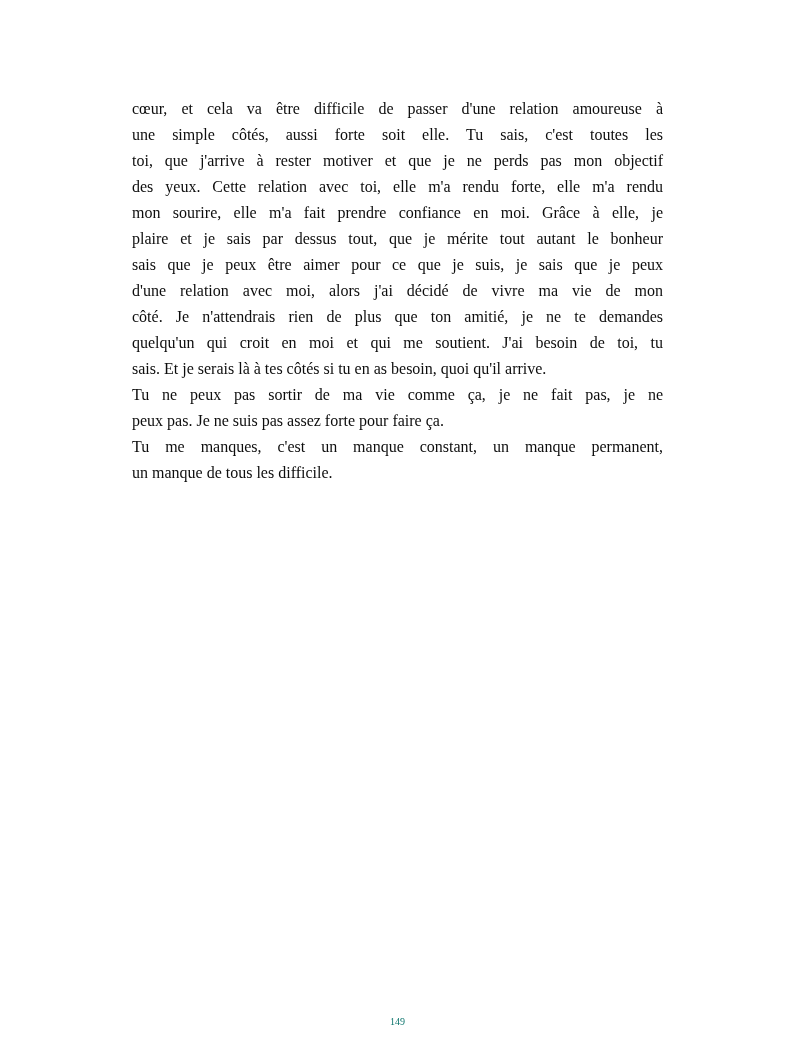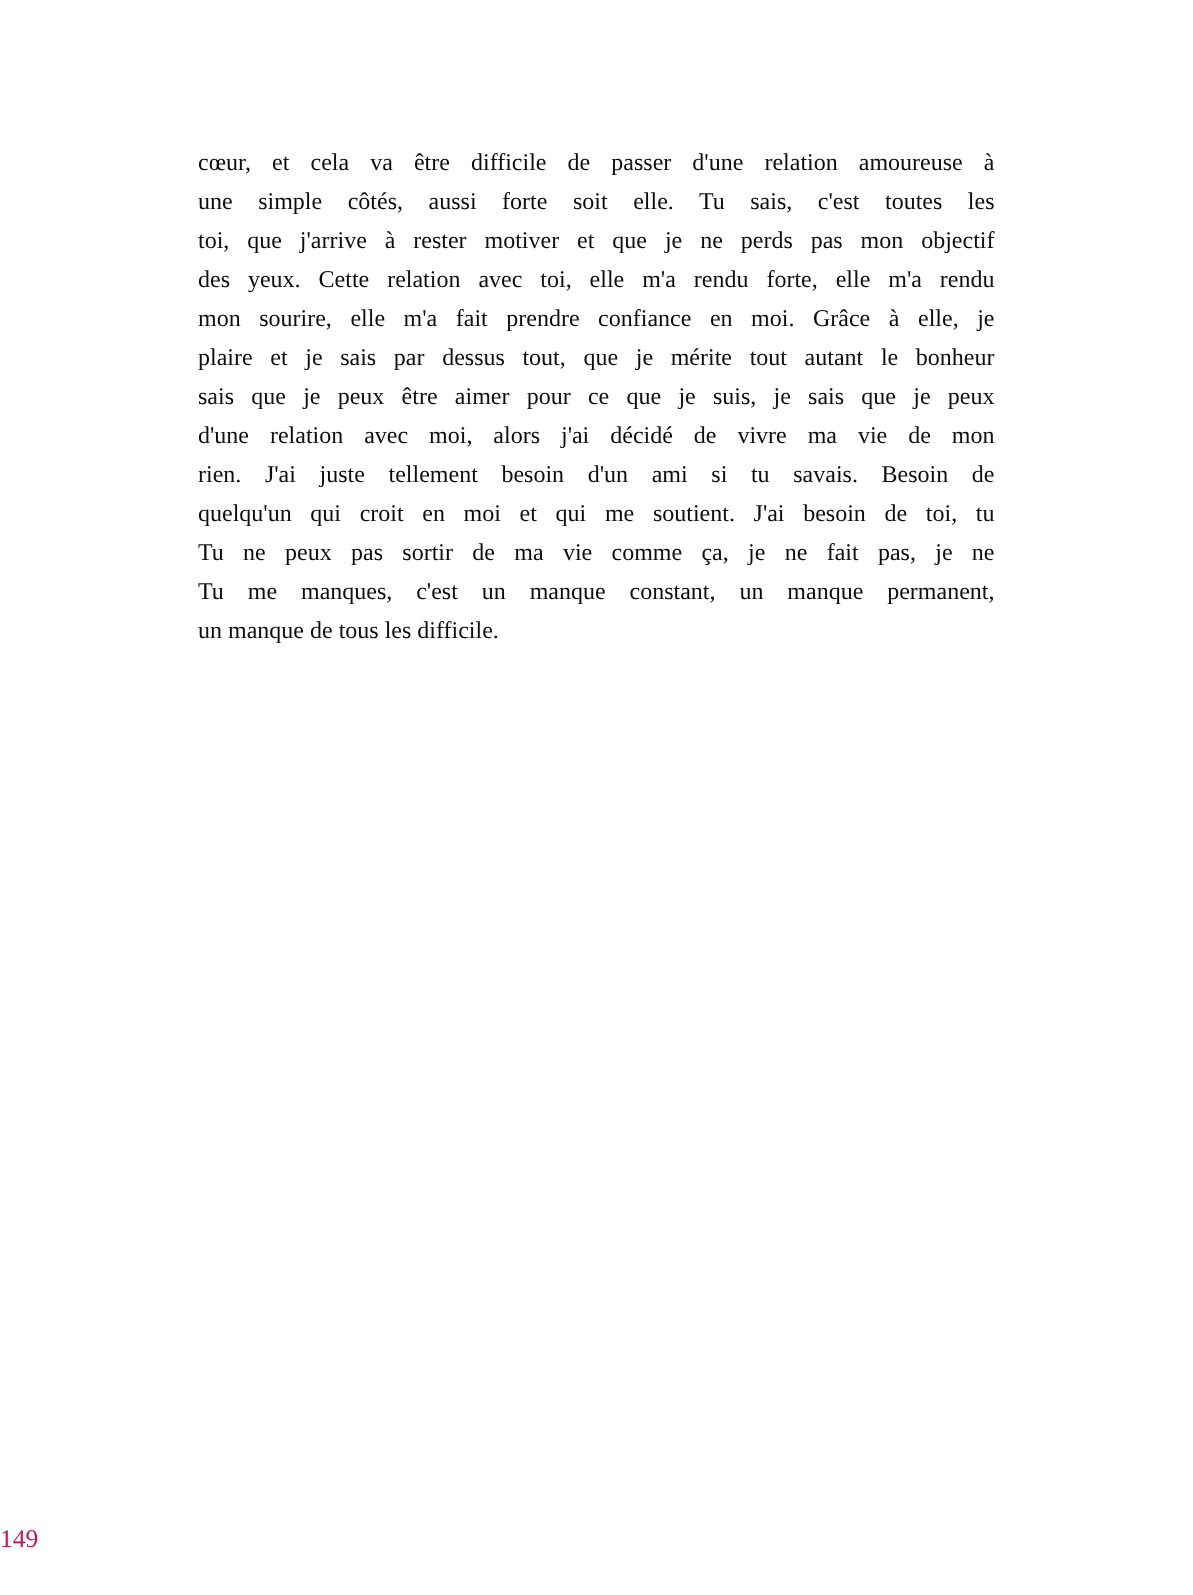--- a/index.html
+++ b/index.html
@@ -31,37 +31,40 @@
   .line.j {
     text-align: justify;
     text-align-last: justify;
     white-space: normal;
   }
   .page-number {
     position: absolute;
     top: 1016px;
     left: 0;
     width: 795px;
-    font-size: 17px;
-    color: #be185d;
+    text-align: center;
+    font-size: 10px;
+    color: #0f766e;
   }
 </style>
 </head>
 <body>
 
 <div class="page">
   <div class="text-block">
     <div class="line j">cœur, et cela va être difficile de passer d'une relation amoureuse à</div>
     <div class="line j">une simple côtés, aussi forte soit elle. Tu sais, c'est toutes les</div>
     <div class="line j">toi, que j'arrive à rester motiver et que je ne perds pas mon objectif</div>
     <div class="line j">des yeux. Cette relation avec toi, elle m'a rendu forte, elle m'a rendu</div>
     <div class="line j">mon sourire, elle m'a fait prendre confiance en moi. Grâce à elle, je</div>
     <div class="line j">plaire et je sais par dessus tout, que je mérite tout autant le bonheur</div>
     <div class="line j">sais que je peux être aimer pour ce que je suis, je sais que je peux</div>
     <div class="line j">d'une relation avec moi, alors j'ai décidé de vivre ma vie de mon</div>
-    <div class="line j">rien. J'ai juste tellement besoin d'un ami si tu savais. Besoin de</div>
+    <div class="line j">côté. Je n'attendrais rien de plus que ton amitié, je ne te demandes</div>
     <div class="line j">quelqu'un qui croit en moi et qui me soutient. J'ai besoin de toi, tu</div>
+    <div class="line">sais. Et je serais là à tes côtés si tu en as besoin, quoi qu'il arrive.</div>
     <div class="line j">Tu ne peux pas sortir de ma vie comme ça, je ne fait pas, je ne</div>
+    <div class="line">peux pas. Je ne suis pas assez forte pour faire ça.</div>
     <div class="line j">Tu me manques, c'est un manque constant, un manque permanent,</div>
     <div class="line">un manque de tous les difficile.</div>
   </div>
   <div class="page-number">149</div>
 </div>
 
 </body></html>

